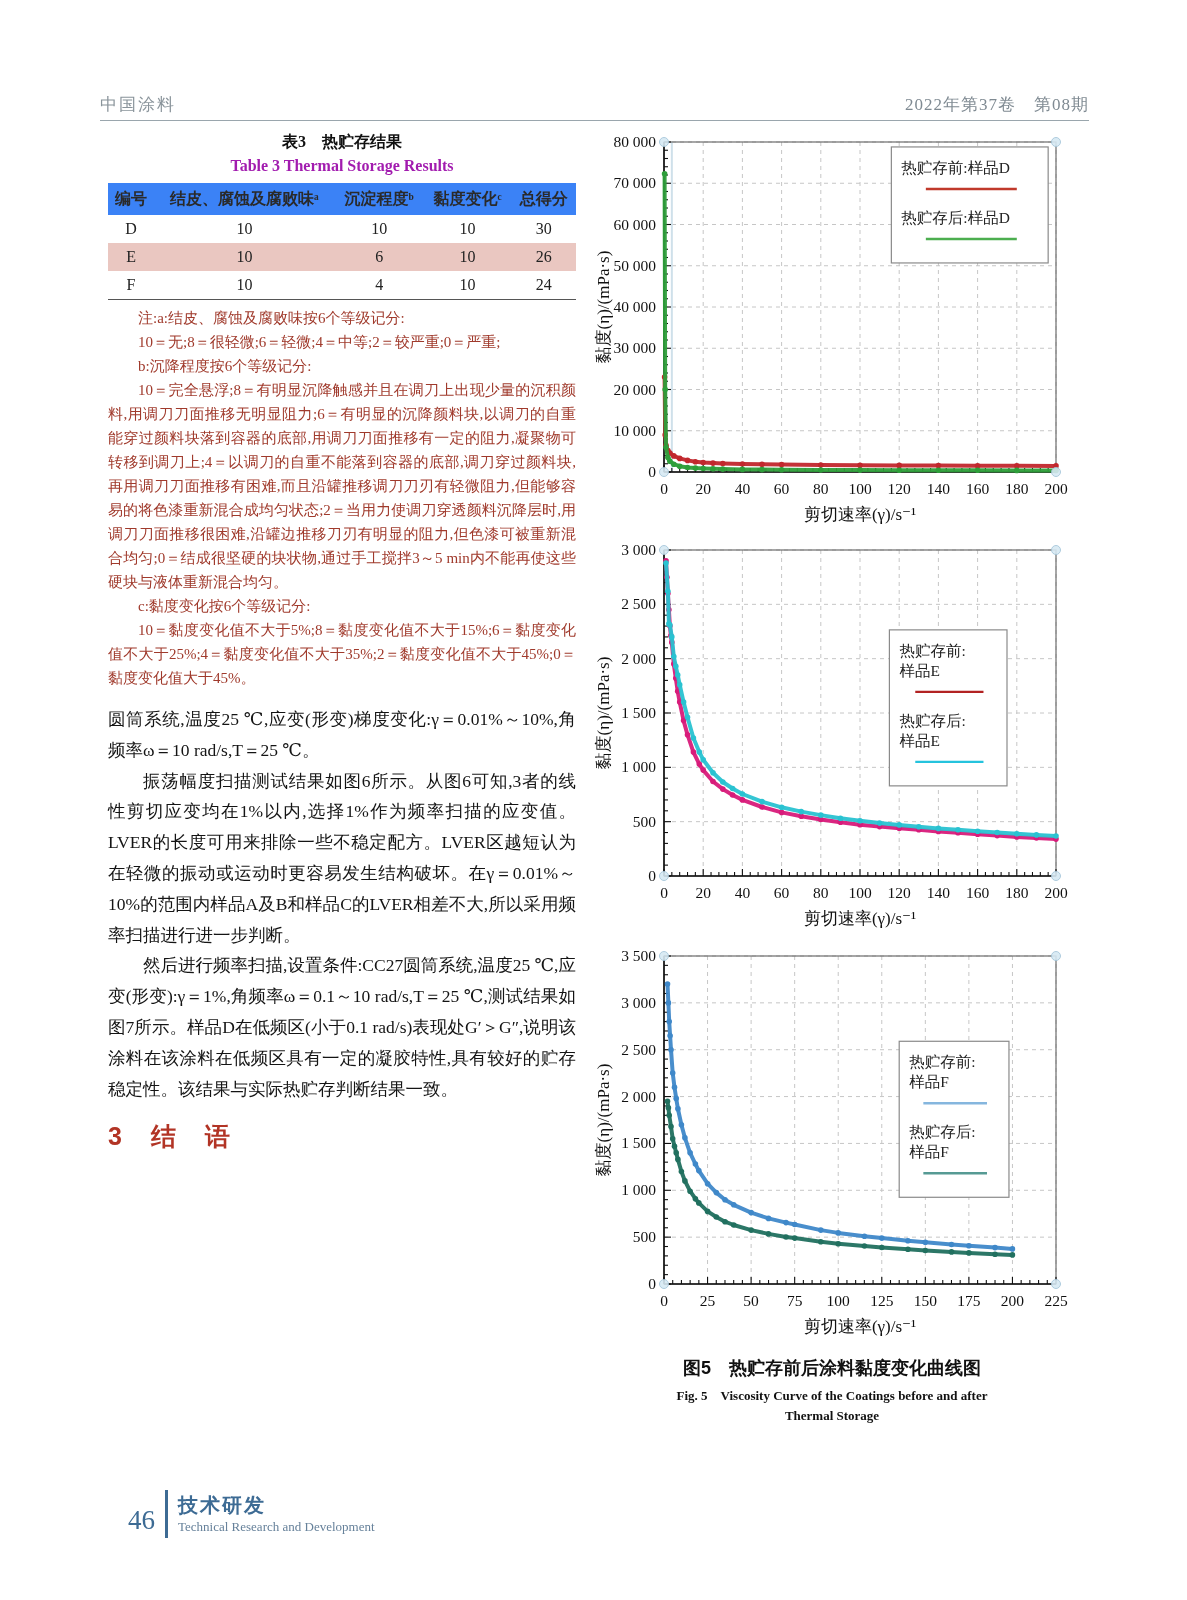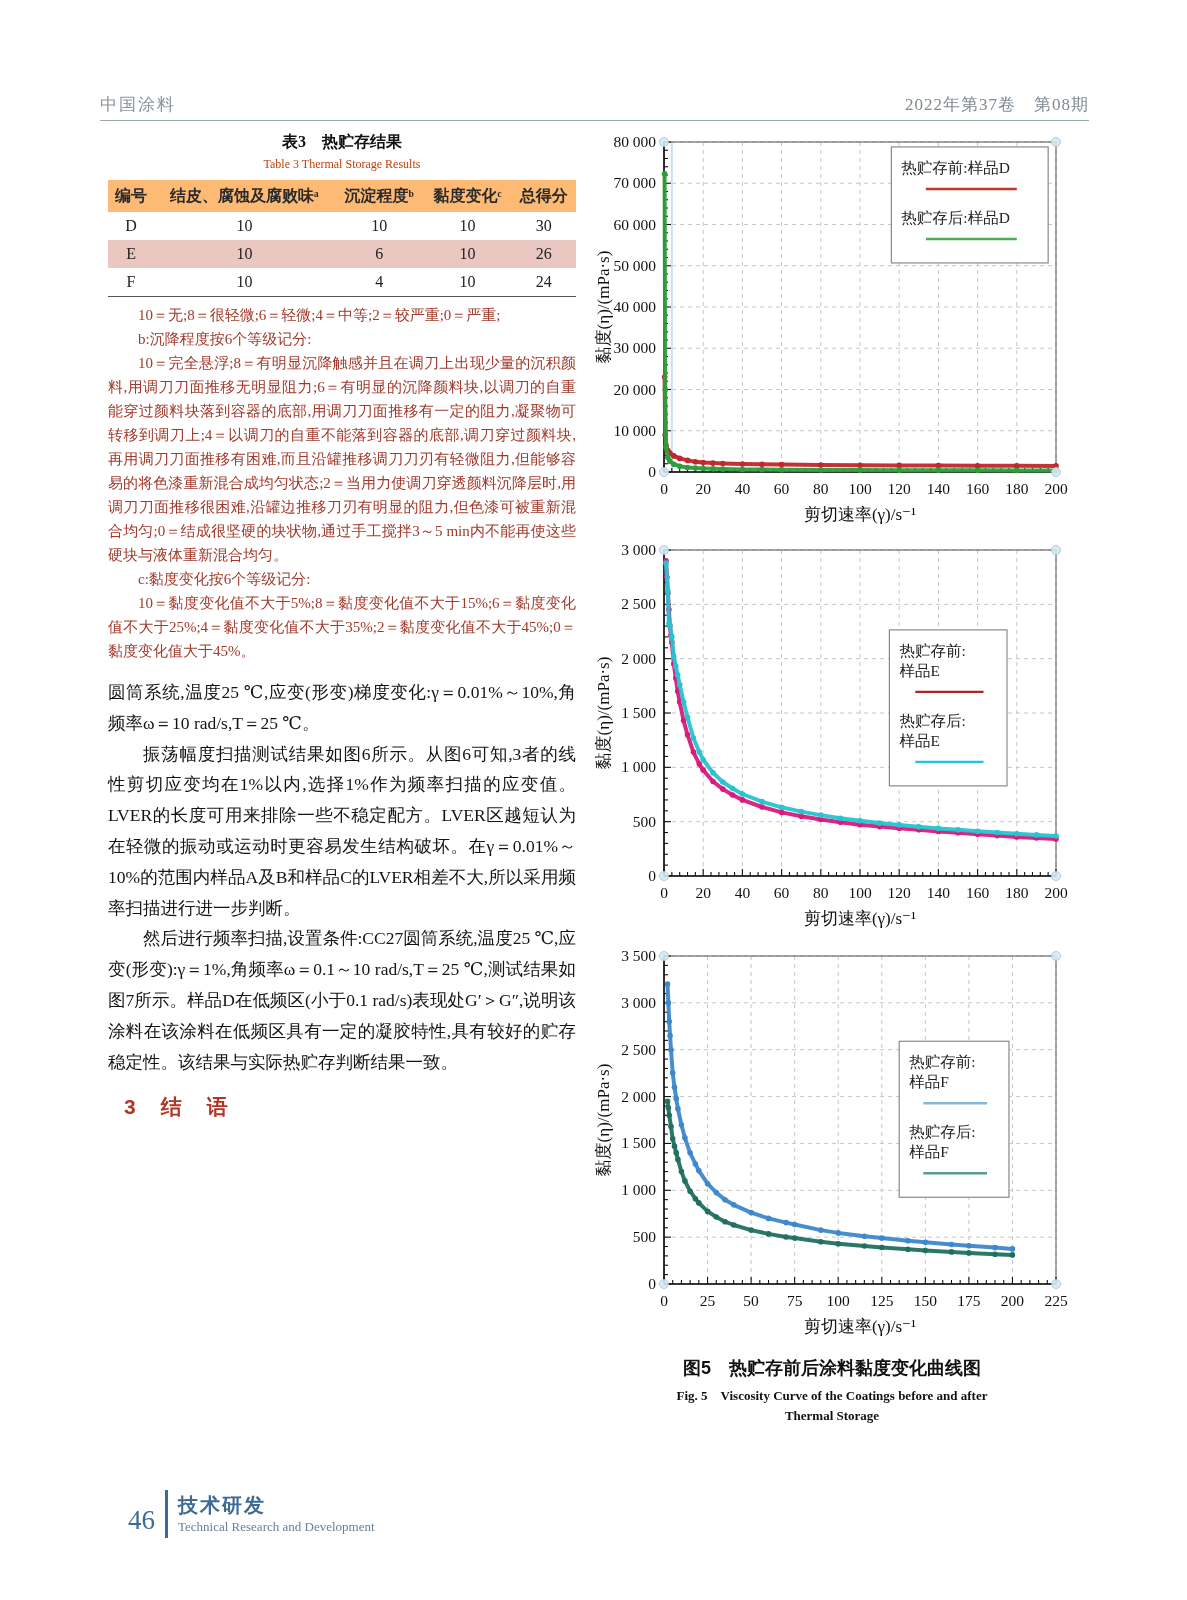--- a/index.html
+++ b/index.html
@@ -6,33 +6,33 @@
   .page{position:relative;width:1187px;height:1600px;background:#ffffff;overflow:hidden;
         font-family:"Liberation Serif","DejaVu Serif",serif;color:#1a1a1a;}
   
   .pg-header{position:absolute;left:100px;right:98px;top:82px;height:34px;
              border-bottom:1.5px solid #9aa6ad;display:flex;justify-content:space-between;align-items:flex-end;
              padding-bottom:4px;color:#8a949b;font-size:17px;letter-spacing:2px;}
   .pg-header .issue{letter-spacing:1px;color:#7f8a92;}
   
   .left-col{position:absolute;left:108px;top:132px;width:468px;}
   .tbl-title-zh{text-align:center;font-weight:bold;font-size:16px;margin:0 0 4px 0;color:#111;}
-  .tbl-title-en{text-align:center;font-weight:normal;font-size:12px;margin:0 0 8px 0;color:#c2410c;}
+  .tbl-title-en{text-align:center;font-weight:bold;font-size:16px;margin:0 0 8px 0;color:#a21caf;}
   table.t3{width:100%;border-collapse:collapse;font-size:16px;color:#222;}
-  table.t3 th{background:#fdba74;font-weight:600;padding:6px 4px;line-height:1.25;color:#2a2a2a;}
+  table.t3 th{background:#3b82f6;font-weight:600;padding:6px 4px;line-height:1.25;color:#2a2a2a;}
   table.t3 td{padding:5px 4px;text-align:center;}
   table.t3 th{text-align:center;}
   table.t3 tr.hl td{background:#eac7c1;}
   table.t3 tbody tr:last-child td{border-bottom:1.4px solid #555;}
   .notes{margin-top:6px;color:#a03a2c;font-size:15px;line-height:1.6;text-align:justify;}
   .notes p{margin:0;text-indent:2em;}
   .bodytext{margin-top:14px;font-size:17.5px;line-height:1.76;text-align:justify;color:#141414;}
   .bodytext p{margin:0;text-indent:2em;}
   .bodytext p.noindent{text-indent:0;}
-  .sec-head{margin:16px 0 10px 16px;font-size:21px;font-weight:bold;color:#b23425;
+  .sec-head{margin:16px 0 10px 0;font-size:25px;font-weight:bold;color:#b23425;
             font-family:"Liberation Sans","DejaVu Sans",sans-serif;letter-spacing:2px;}
   
   .right-col{position:absolute;left:592px;top:128px;width:480px;}
   .chart-box{width:478px;}
   .chart-box svg{display:block;}
   .fig-caption{margin-top:14px;text-align:center;}
   .fig-caption .zh{font-weight:bold;font-size:18px;color:#111;
       font-family:"Liberation Sans","DejaVu Sans",sans-serif;margin-bottom:6px;text-align:center;}
   .fig-caption .en{font-weight:bold;font-size:13px;color:#111;line-height:1.5;}
   
@@ -84,20 +84,21 @@
           <tr>
             <td>F</td>
             <td>10</td>
             <td>4</td>
             <td>10</td>
             <td>24</td>
           </tr>
         </tbody>
     </table>
     <div class="notes" id="notes-block">
+        <p>注:a:结皮、腐蚀及腐败味按6个等级记分:</p>
         <p>10＝无;8＝很轻微;6＝轻微;4＝中等;2＝较严重;0＝严重;</p>
         <p>b:沉降程度按6个等级记分:</p>
         <p>10＝完全悬浮;8＝有明显沉降触感并且在调刀上出现少量的沉积颜料,用调刀刀面推移无明显阻力;6＝有明显的沉降颜料块,以调刀的自重能穿过颜料块落到容器的底部,用调刀刀面推移有一定的阻力,凝聚物可转移到调刀上;4＝以调刀的自重不能落到容器的底部,调刀穿过颜料块,再用调刀刀面推移有困难,而且沿罐推移调刀刀刃有轻微阻力,但能够容易的将色漆重新混合成均匀状态;2＝当用力使调刀穿透颜料沉降层时,用调刀刀面推移很困难,沿罐边推移刀刃有明显的阻力,但色漆可被重新混合均匀;0＝结成很坚硬的块状物,通过手工搅拌3～5 min内不能再使这些硬块与液体重新混合均匀。</p>
         <p>c:黏度变化按6个等级记分:</p>
         <p>10＝黏度变化值不大于5%;8＝黏度变化值不大于15%;6＝黏度变化值不大于25%;4＝黏度变化值不大于35%;2＝黏度变化值不大于45%;0＝黏度变化值大于45%。</p>
       </div>
     <div class="bodytext" id="body-block">
         <p class="noindent">圆筒系统,温度25 ℃,应变(形变)梯度变化:γ＝0.01%～10%,角频率ω＝10 rad/s,T＝25 ℃。</p>
         <p>振荡幅度扫描测试结果如图6所示。从图6可知,3者的线性剪切应变均在1%以内,选择1%作为频率扫描的应变值。LVER的长度可用来排除一些不稳定配方。LVER区越短认为在轻微的振动或运动时更容易发生结构破坏。在γ＝0.01%～10%的范围内样品A及B和样品C的LVER相差不大,所以采用频率扫描进行进一步判断。</p>
         <p>然后进行频率扫描,设置条件:CC27圆筒系统,温度25 ℃,应变(形变):γ＝1%,角频率ω＝0.1～10 rad/s,T＝25 ℃,测试结果如图7所示。样品D在低频区(小于0.1 rad/s)表现处G′＞G″,说明该涂料在该涂料在低频区具有一定的凝胶特性,具有较好的贮存稳定性。该结果与实际热贮存判断结果一致。</p>

